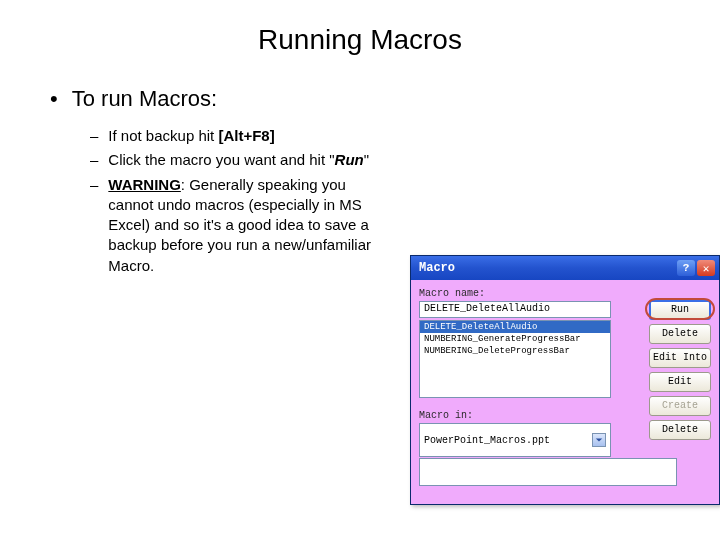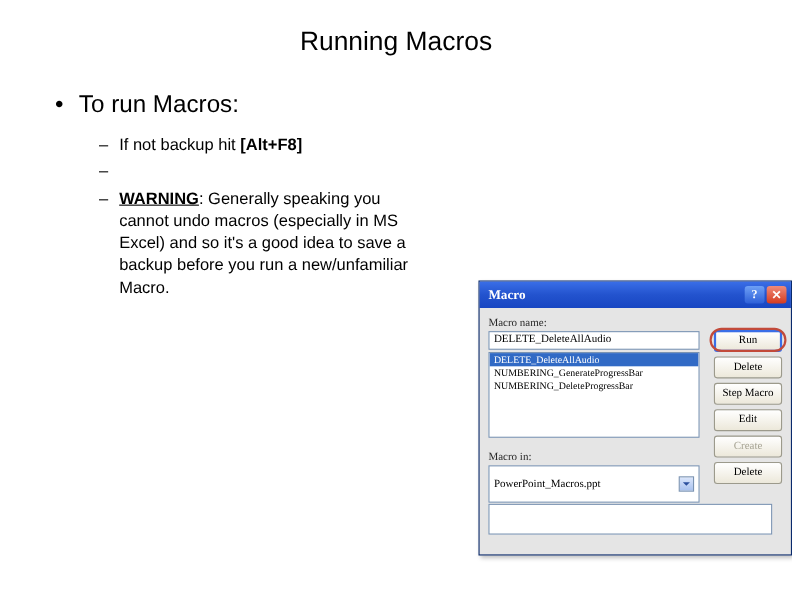--- a/index.html
+++ b/index.html
@@ -8,21 +8,21 @@
     width: 720px;
     height: 540px;
     font-family: Arial, Helvetica, sans-serif;
     color: #000;
     background: #fff;
     position: relative;
     overflow: hidden;
   }
   .slide-title {
     text-align: center;
-    font-size: 24px;
+    font-size: 28px;
     font-weight: 400;
     margin: 24px 0 30px 0;
   }
   .content {
     padding: 0 30px 0 50px;
     width: 420px;
   }
   .bullet-l1 {
     font-size: 22px;
     display: flex;
@@ -37,26 +37,26 @@
   }
   .bullet-l2 .dash { margin-right: 10px; flex-shrink: 0; }
   .bi { font-style: italic; font-weight: bold; }
   .u  { text-decoration: underline; }
 
   
   .dialog {
     position: absolute;
     right: 0;
     top: 255px;
-    width: 285px;
+    width: 310px;
     height: 250px;
-    font-family: Liberation Serif, serif;
+    font-family: Liberation Mono, monospace;
     font-size: 10px;
     border: 1px solid #0a2a6c;
-    background: #e5e5e5;
+    background: #f0abfc;
     box-shadow: 2px 2px 4px rgba(0,0,0,.25);
   }
   .titlebar {
     height: 24px;
     background: linear-gradient(#3a6ee7,#2353ce 50%,#1746c2);
     display: flex;
     align-items: center;
     padding: 0 4px 0 8px;
     color: #fff;
     font-weight: bold;
@@ -154,20 +154,23 @@
 
   <div class="bullet-l2">
     <span class="dash">–</span>
     <span>
       <span>If not backup hit </span><b>[Alt+F8]</b>
     </span>
   </div>
 
   <div class="bullet-l2">
     <span class="dash">–</span>
+    <span>
+      <span>Click the macro you want and hit "</span><span class="bi">Run</span><span>"</span>
+    </span>
   </div>
 
   <div class="bullet-l2">
     <span class="dash">–</span>
     <span>
       <b class="u">WARNING</b><span>: Generally speaking you cannot undo macros (especially in MS Excel) and so it's a good idea to save a backup before you run a new/unfamiliar Macro.</span>
     </span>
   </div>
 </div>
 
@@ -185,21 +188,21 @@
 
     <div class="listbox">
       <div class="item sel">DELETE_DeleteAllAudio</div>
       <div class="item">NUMBERING_GenerateProgressBar</div>
       <div class="item">NUMBERING_DeleteProgressBar</div>
     </div>
 
     <div class="btncol">
       <div class="btn primary">Run</div>
       <div class="btn">Delete</div>
-      <div class="btn">Step Macro</div>
+      <div class="btn">Edit Into</div>
       <div class="btn">Edit</div>
       <div class="btn disabled">Create</div>
       <div class="btn">Delete</div>
     </div>
     <div class="run-highlight"></div>
 
     <div style="height:10px"></div>
     <span class="lbl">Macro in:</span>
     <div class="macroinField">
       <span>PowerPoint_Macros.ppt</span>

